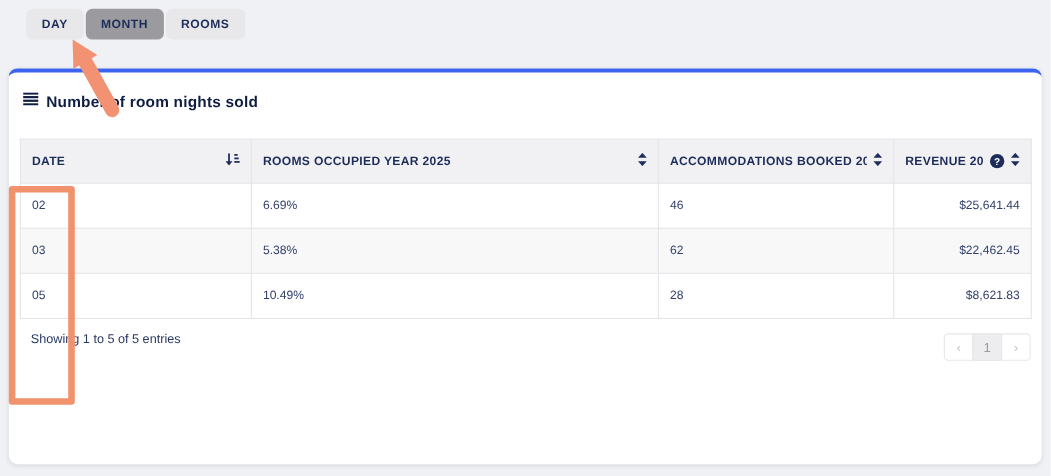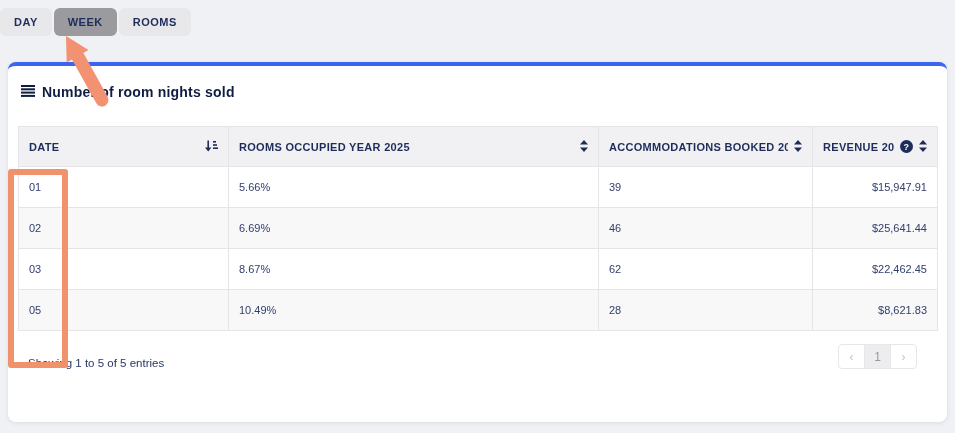--- a/index.html
+++ b/index.html
@@ -5,21 +5,21 @@
   * { box-sizing: border-box; margin: 0; padding: 0; }
   html, body { width: 955px; height: 433px; }
   body {
     position: relative;
     background: #f0f1f4;
     font-family: "Liberation Sans", sans-serif;
     overflow: hidden;
   }
 
   
-  .toolbar { position: absolute; top: 8px; left: 0; display: flex; gap: 2px; }
+  .toolbar { position: absolute; top: 8px; left: 24px; display: flex; gap: 2px; }
   .tb-btn {
     background: #e8e8ea; color: #1e2c5a;
     font-family: inherit; font-weight: bold; font-size: 11px; letter-spacing: 0.5px;
     padding: 8px 14px; border: none; border-radius: 6px; cursor: pointer;
   }
   .tb-btn.selected { background: #9b9b9f; }
 
   
   .card {
     position: absolute; left: 8px; top: 62px; width: 939px; height: 360px;
@@ -44,21 +44,21 @@
   tbody tr:nth-child(even) td { background: #f8f8f9; }
   td.num-right { text-align: right; }
   .help-badge {
     display: inline-flex; align-items: center; justify-content: center;
     width: 13px; height: 13px; border-radius: 50%;
     background: #1e2c5a; color: #ffffff; font-size: 9px; font-weight: bold;
     cursor: pointer; flex: 0 0 auto;
   }
 
   
-  .table-footer { display: flex; justify-content: space-between; align-items: flex-end; margin: 13px 20px 0 10px; }
+  .table-footer { display: flex; justify-content: space-between; align-items: flex-start; margin: 13px 0 0 10px; }
   .footer-summary { font-size: 11.5px; color: #2a3963; }
   .pagination { display: flex; }
   .page-btn {
     min-width: 27px; height: 25px; display: flex; align-items: center; justify-content: center;
     background: #ffffff; border: 1px solid #e7e7ea; color: #c3c3c8;
     font-family: inherit; font-size: 12px; margin-left: -1px; cursor: default;
   }
   .page-btn:first-child { border-radius: 4px 0 0 4px; margin-left: 0; }
   .page-btn:last-child { border-radius: 0 4px 4px 0; }
   .page-btn.current { background: #ededef; color: #9a9a9f; }
@@ -68,21 +68,21 @@
     position: absolute; left: 8px; top: 169px; width: 60px; height: 199px;
     border: 6px solid #f0926c; border-radius: 3px; pointer-events: none;
   }
   .cursor-arrow { position: absolute; left: 58px; top: 31px; pointer-events: none; }
 </style>
 </head>
 <body>
 
 <div class="toolbar">
   <button class="tb-btn">DAY</button>
-  <button class="tb-btn selected">WEEK</button>
+  <button class="tb-btn selected">MONTH</button>
   <button class="tb-btn">ROOMS</button>
 </div>
 
 <div class="card">
 
   <div class="card-title-row">
     <span>
       <svg width="14" height="12" viewBox="0 0 14 12">
           <g fill="#101d42">
         <rect x="0" y="0" width="14" height="2"></rect>
@@ -166,34 +166,28 @@
                   </g>
                     </svg>
                 </span>
               </span>
             </div>
           </th>
         </tr>
       </thead>
       <tbody>
         <tr>
-          <td>01</td>
-          <td>5.66%</td>
-          <td>39</td>
-          <td class="num-right">$15,947.91</td>
-        </tr>
-        <tr>
           <td>02</td>
           <td>6.69%</td>
           <td>46</td>
           <td class="num-right">$25,641.44</td>
         </tr>
         <tr>
           <td>03</td>
-          <td>8.67%</td>
+          <td>5.38%</td>
           <td>62</td>
           <td class="num-right">$22,462.45</td>
         </tr>
         <tr>
           <td>05</td>
           <td>10.49%</td>
           <td>28</td>
           <td class="num-right">$8,621.83</td>
         </tr>
       </tbody>

